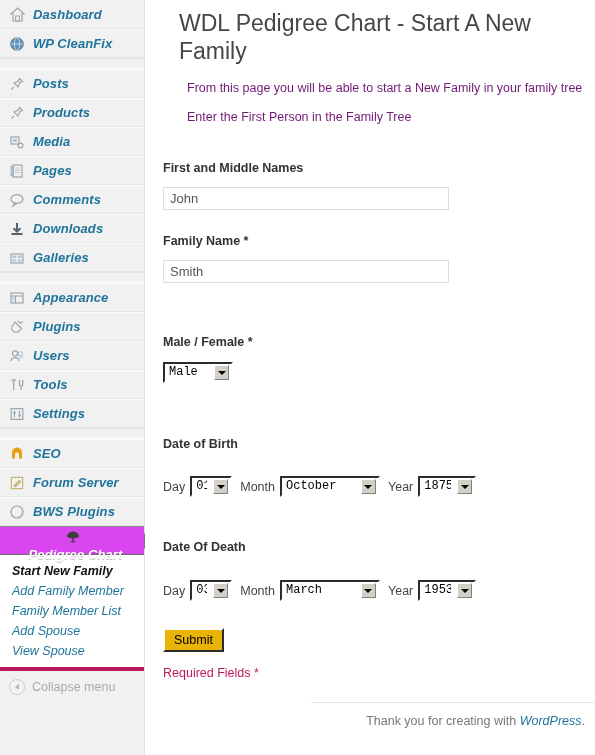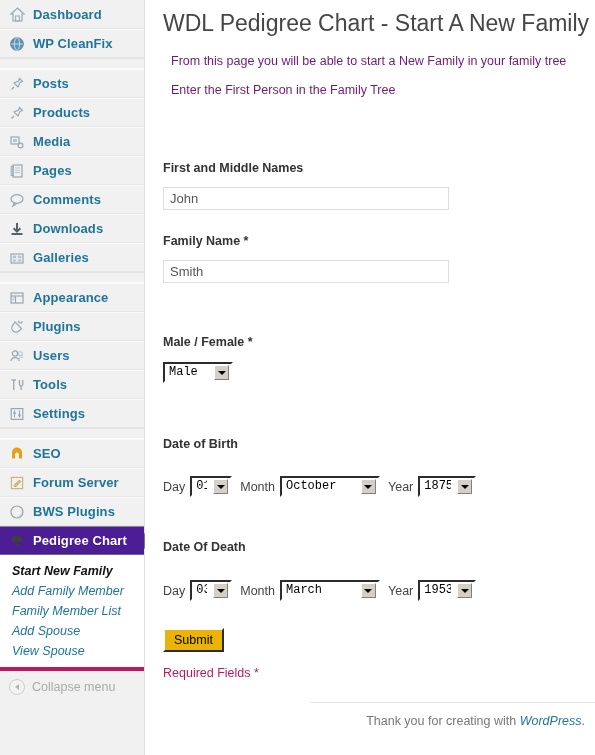--- a/index.html
+++ b/index.html
@@ -37,20 +37,21 @@
     border-top: 1px solid #fafafa;
     height: 29px;
     display: flex;
     align-items: center;
     padding-left: 7px;
     box-sizing: border-box;
     cursor: pointer;
   }
   .menu-item:first-child { border-top: none; }
   .menu-item .mlabel {
+    font-style: italic;
     font-weight: bold;
     font-size: 13px;
     color: #21759b;
     letter-spacing: .1px;
     white-space: nowrap;
   }
   .menu-ico {
     width: 20px;
     height: 20px;
     margin-right: 6px;
@@ -62,23 +63,24 @@
   .menu-ico svg { display: block; }
   .sep-gap {
     height: 9px;
     background: #f1f1f1;
     border-top: 1px solid #e4e4e4;
     border-bottom: 1px solid #fbfbfb;
   }
 
   
   .menu-item.current {
-    background: #4c1d95;
+    background: #d946ef;
     border-top-color: #8a8a8a;
     border-bottom-color: #6b6b6b;
+    flex-direction: column;
   }
   .menu-item.current .mlabel { color: #ffffff; text-shadow: 0 1px 0 rgba(0,0,0,.25); }
   .menu-item.current:after {
     content: "";
     position: absolute;
     right: -9px;
     top: 50%;
     margin-top: -8px;
     width: 0; height: 0;
     border-top: 8px solid transparent;
@@ -129,21 +131,21 @@
     border-bottom: 3px solid transparent;
     border-right: 4px solid #b4b4b4;
     display: block;
   }
   #menu-bottom-fill { background: #f1f1f1; height: 100%; }
 
   
   #content {
     flex: 1;
     background: #ffffff;
-    padding: 0 0 0 18px;
+    padding: 0 0 0 34px;
     box-sizing: border-box;
     position: relative;
     height: 746px;
   }
   #page-title {
     font-size: 23px;
     font-weight: normal;
     color: #464646;
     margin: 10px 0 0 0;
     padding: 0;

